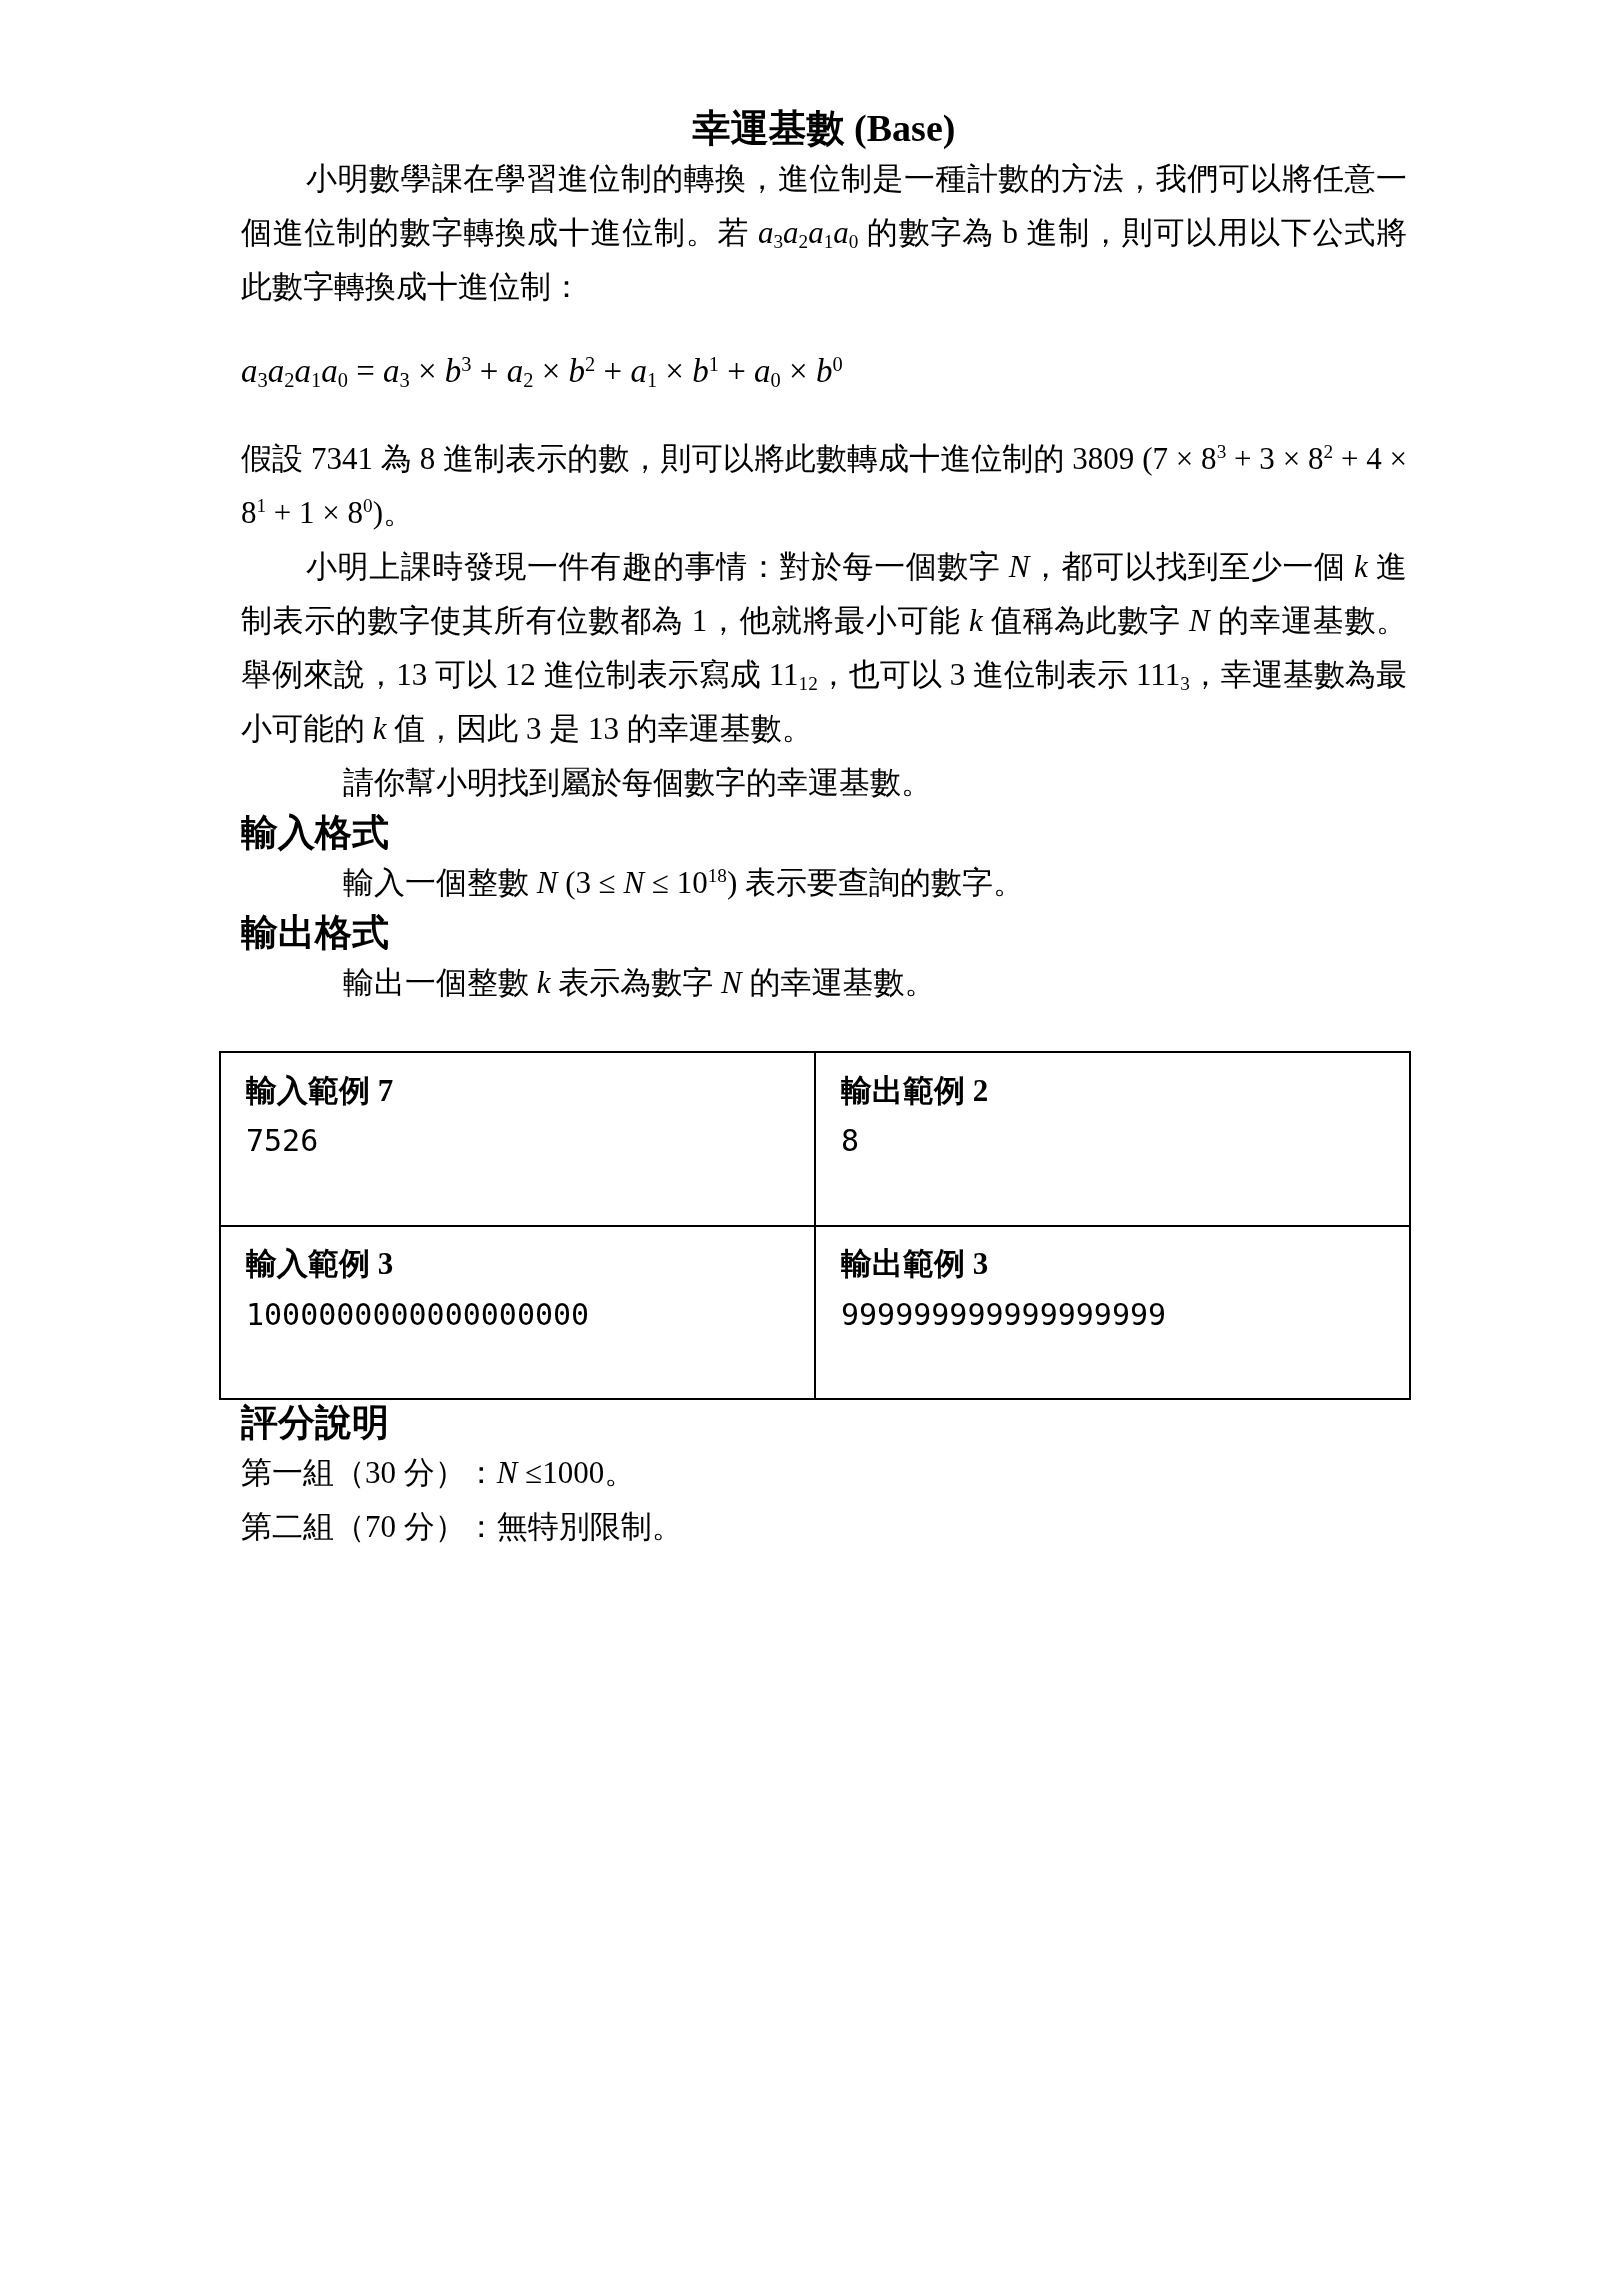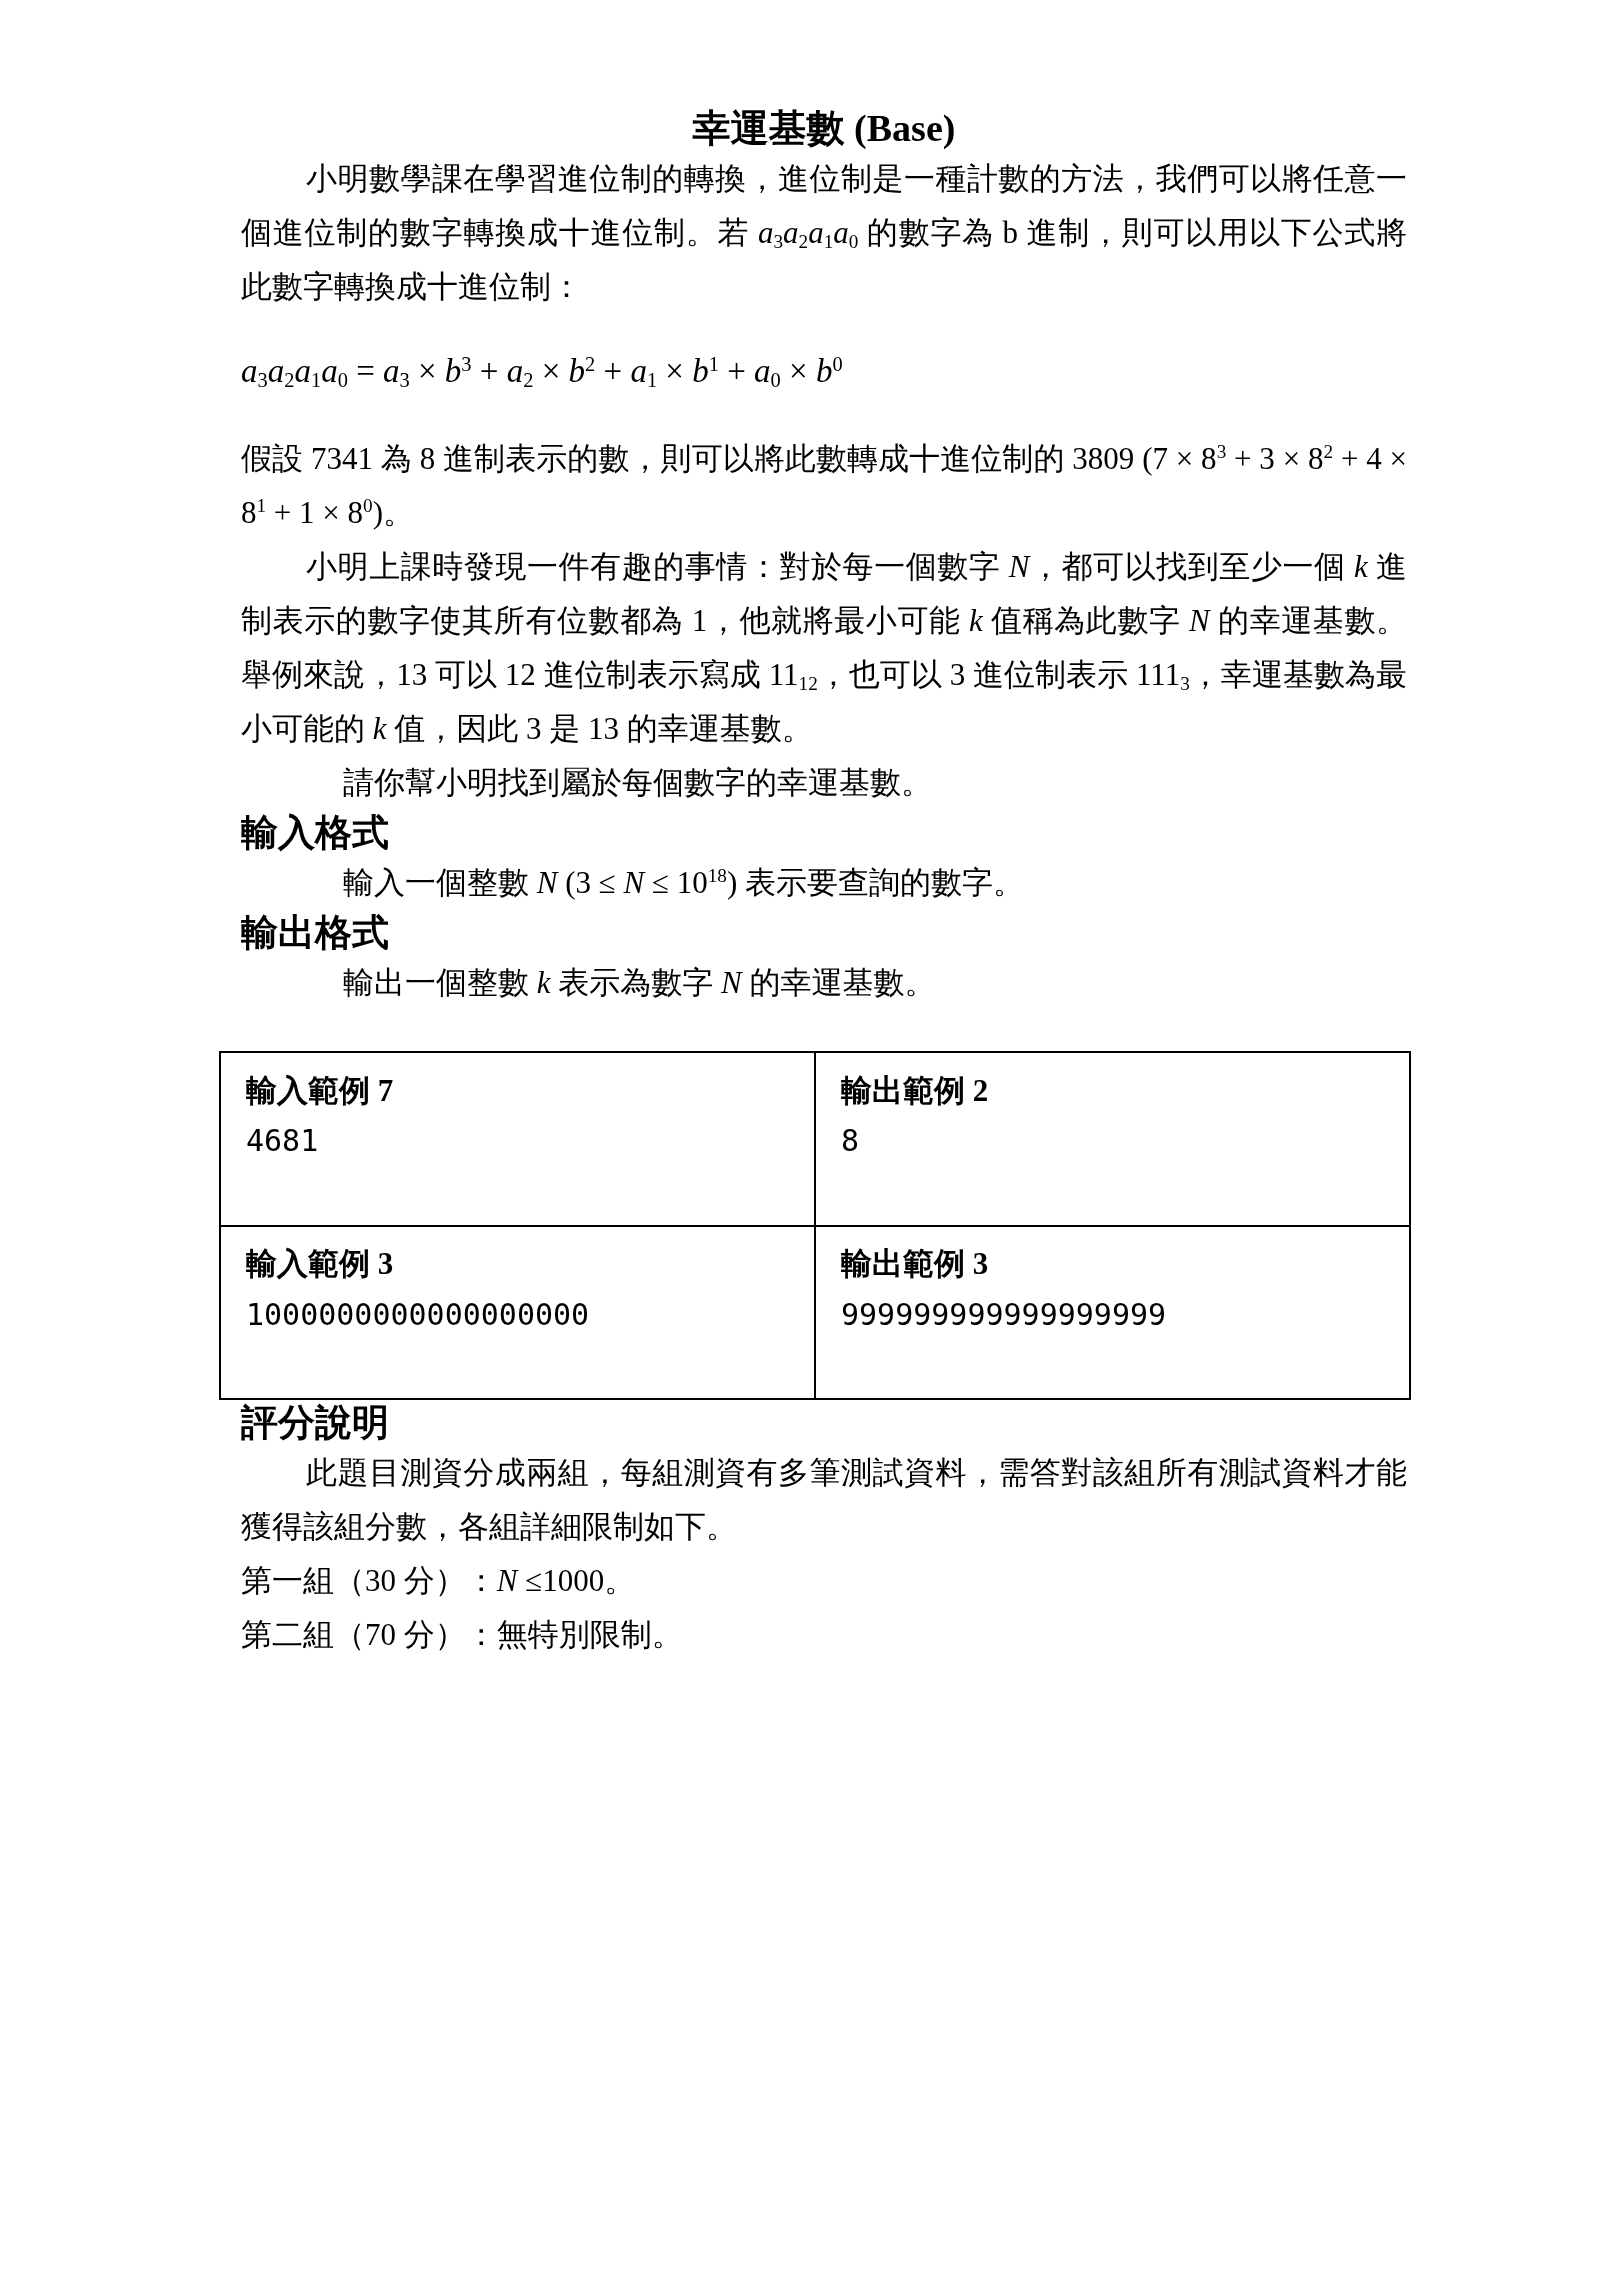--- a/index.html
+++ b/index.html
@@ -121,21 +121,21 @@
 
     <h2 class="sec h-output">輸出格式</h2>
 
     <p class="body ind4 mt-io"><span>輸出一個整數 </span><span class="rk-i">k</span><span> 表示為數字 </span><span class="rk-i">N</span><span> 的幸運基數。</span></p>
 
     <table class="examples">
       <tbody>
         <tr>
           <td>
             <div class="cell-label">輸入範例 7</div>
-            <div class="cell-value">4681</div>
+            <div class="cell-value">7526</div>
           </td>
           <td>
             <div class="cell-label">輸出範例 2</div>
             <div class="cell-value">8</div>
           </td>
         </tr>
         <tr>
           <td>
             <div class="cell-label">輸入範例 3</div>
             <div class="cell-value">1000000000000000000</div>
@@ -143,21 +143,20 @@
           <td>
             <div class="cell-label">輸出範例 3</div>
             <div class="cell-value">999999999999999999</div>
           </td>
         </tr>
       </tbody>
     </table>
 
     <h2 class="sec h-scoring">評分說明</h2>
 
-    <p class="body ind2 mt-sp">此題目測資分成兩組，每組測資有多筆測試資料，需答對該組所有測試資料才能獲得該組分數，各組詳細限制如下。</p>
 
     <p class="body mt-g1"><span>第一組（30 分）：</span><span class="rk-i">N</span><span class="rk-r"> ≤1000</span><span>。</span></p>
 
     <p class="body">第二組（70 分）：無特別限制。</p>
 
   </div>
 </div>
 
 
 </body></html>

